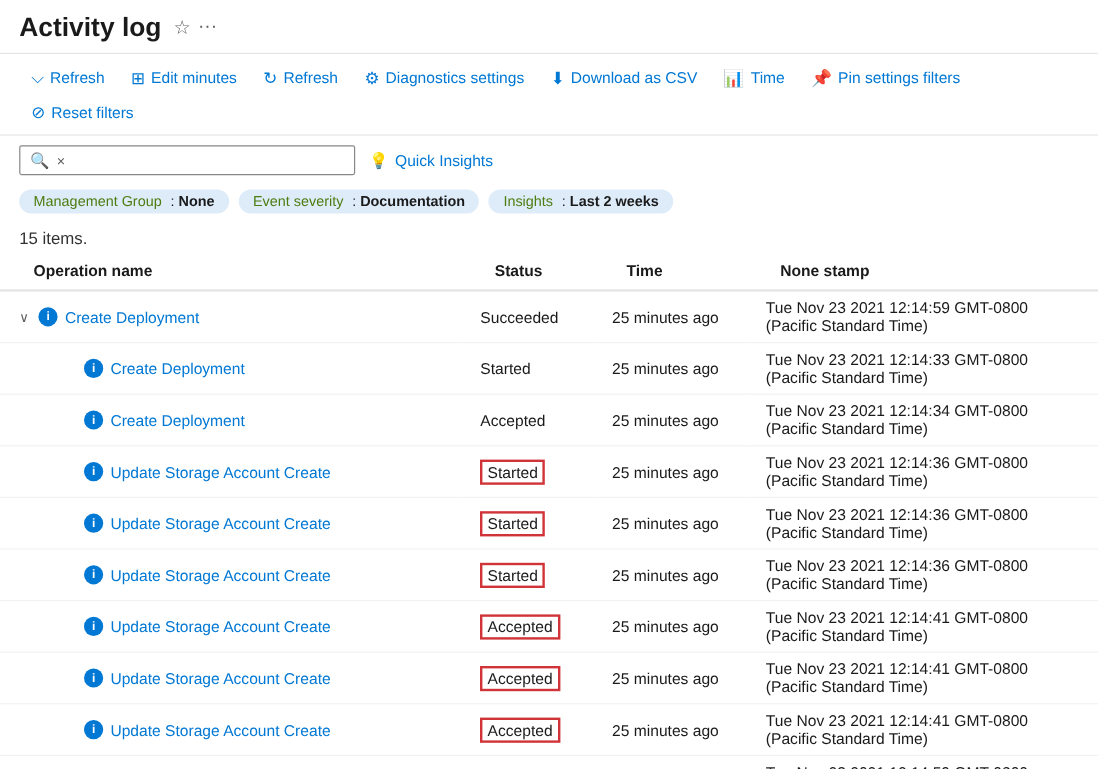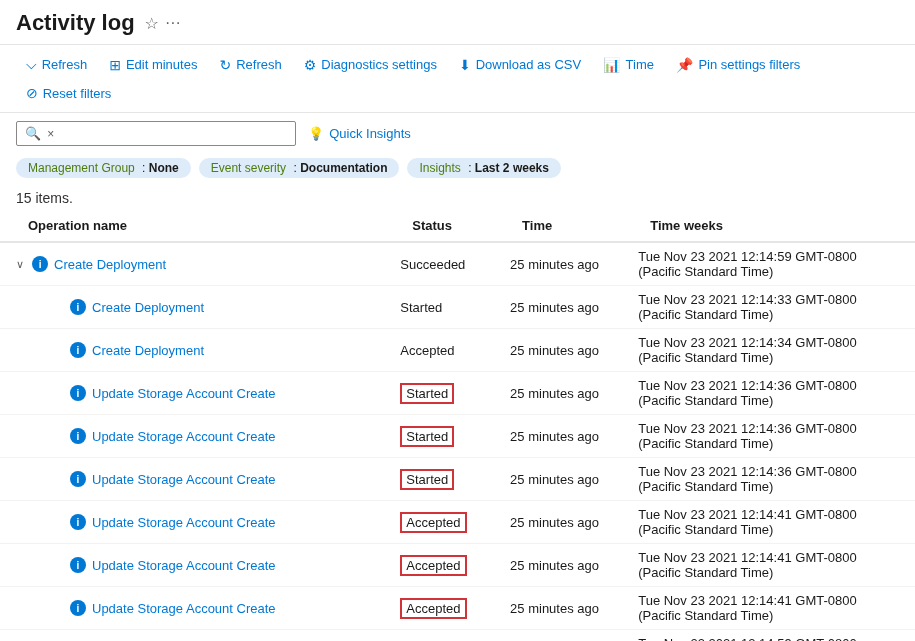--- a/index.html
+++ b/index.html
@@ -244,21 +244,21 @@
 </div>
 
 <div class="items-count">15 items.</div>
 
 <table class="data-table">
   <thead>
     <tr>
       <th class="col-operation">Operation name</th>
       <th class="col-status">Status</th>
       <th class="col-time">Time</th>
-      <th class="col-timestamp">Time weeks</th>
+      <th class="col-timestamp">None stamp</th>
     </tr>
   </thead>
   <tbody id="table-body">
   <tr>
         <td class="col-operation">
           <div class="op-name" style="padding-left: 0px;">
             <span class="chevron-icon">∨</span>
             <span class="info-icon">i</span>
             <span style="color: rgb(0, 120, 212); cursor: pointer;">Create Deployment</span>
           </div>

